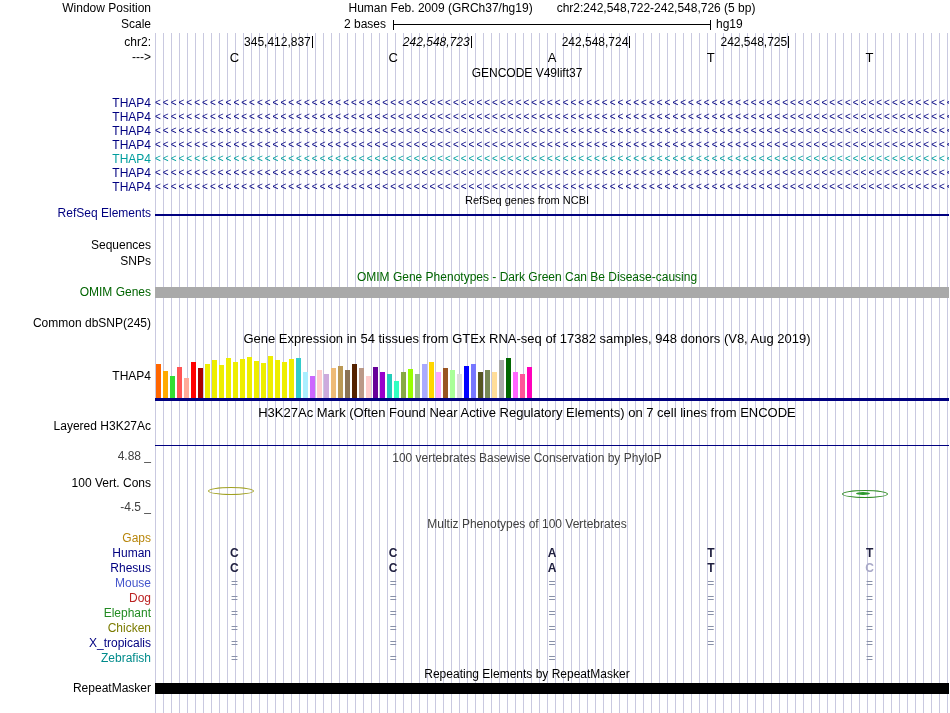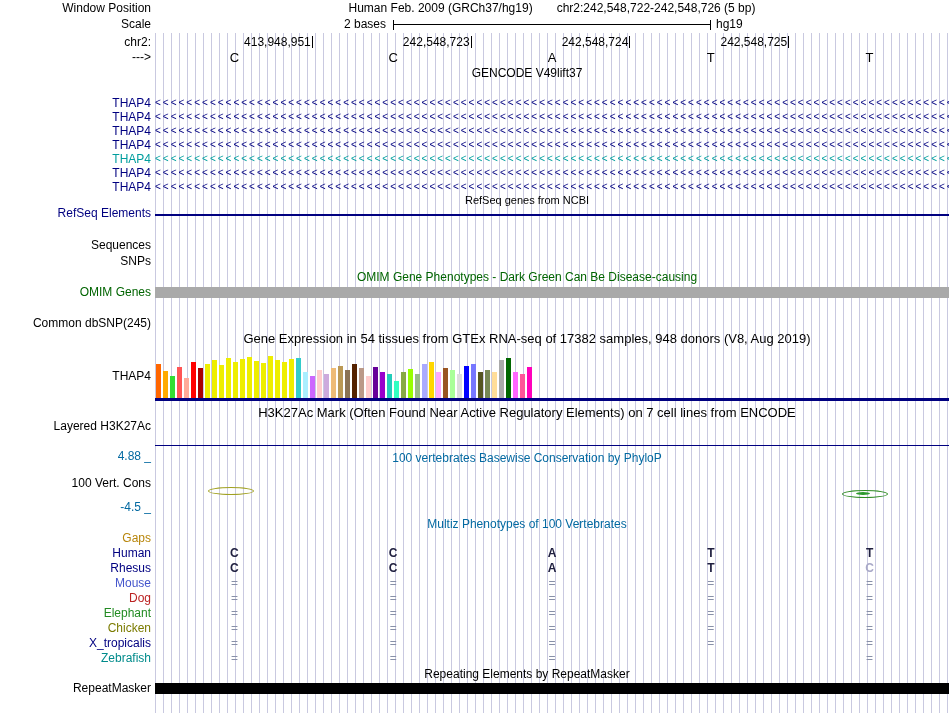--- a/index.html
+++ b/index.html
@@ -3,21 +3,21 @@
 <meta charset="utf-8">
 <style>
   body{margin:0;background:#fff;}
   #browser{position:relative;width:950px;height:713px;background:#fff;overflow:hidden;
     font-family:"Liberation Sans","DejaVu Sans",sans-serif;color:#000;}
   .track-area{position:absolute;left:155px;top:33px;width:794px;height:680px;
     background:repeating-linear-gradient(to right,#c9c9e0 0 1px,transparent 1px 8px);}
   .llabel{position:absolute;left:0;width:151px;text-align:right;font-size:12px;height:13px;line-height:13px;white-space:nowrap;}
   .navy{color:#000080;}
   .green{color:#006400;}
-  .blue{color:#0369a1;}
+  .blue{color:#404040;}
   .title{position:absolute;left:155px;width:744px;text-align:center;font-size:12px;height:13px;line-height:13px;white-space:nowrap;}
   .title.sm{font-size:11px;}
   .title.lg{font-size:13px;}
   .hdr{position:absolute;left:155px;top:2px;width:794px;display:flex;justify-content:center;gap:24px;font-size:12px;line-height:13px;}
   .rpos{position:absolute;width:128px;text-align:right;font-size:12px;height:12px;line-height:12px;
     border-right:1px solid #000;padding-right:1px;white-space:nowrap;}
   .rbase{position:absolute;width:40px;text-align:center;font-size:13px;height:13px;line-height:13px;}
   .bracket{position:absolute;height:10px;border-left:1px solid #000;border-right:1px solid #000;
     background:linear-gradient(to bottom,transparent 4px,#000 4px,#000 5px,transparent 5px);}
   .arrows{position:absolute;left:155px;width:794px;height:13px;overflow:hidden;white-space:nowrap;
@@ -134,22 +134,22 @@
   <div class="llabel blue" style="top:501px">-4.5 _</div>
   <div class="pmark" style="left:208px;top:487px;border-color:#a0a020"></div>
   <div class="pmark" style="left:842px;top:490px;border-color:#2e8b22"></div>
   <div style="position:absolute;left:856px;top:492px;width:14px;height:3px;background:#2e9b2e;border-radius:50%"></div>
 
   <div class="title blue" style="top:518px">Multiz Phenotypes of 100 Vertebrates</div>
 
   <div class="title" style="top:668px">Repeating Elements by RepeatMasker</div>
   <div class="llabel" style="top:682px">RepeatMasker</div>
   <div style="position:absolute;left:155px;top:683px;width:794px;height:11px;background:#000"></div>
-<div class="rpos" style="left: 182.8px; top: 36px;">413,948,951</div>
-    <div class="rpos" style="left: 341.6px; top: 36px;">242,548,723</div>
+<div class="rpos" style="left: 182.8px; top: 36px;">345,412,837</div>
+    <div class="rpos" style="left: 341.6px; top: 36px; font-style: italic;">242,548,723</div>
     <div class="rpos" style="left: 500.4px; top: 36px;">242,548,724</div>
     <div class="rpos" style="left: 659.2px; top: 36px;">242,548,725</div>
     <div class="rbase" style="left: 214.4px; top: 51px;">C</div>
     <div class="rbase" style="left: 373.2px; top: 51px;">C</div>
     <div class="rbase" style="left: 532px; top: 51px;">A</div>
     <div class="rbase" style="left: 690.8px; top: 51px;">T</div>
     <div class="rbase" style="left: 849.6px; top: 51px;">T</div>
     <div class="llabel" style="top: 97px; color: rgb(0, 0, 128);">THAP4</div>
     <div class="arrows" style="top: 97px; color: rgb(0, 0, 128);">&lt;&lt;&lt;&lt;&lt;&lt;&lt;&lt;&lt;&lt;&lt;&lt;&lt;&lt;&lt;&lt;&lt;&lt;&lt;&lt;&lt;&lt;&lt;&lt;&lt;&lt;&lt;&lt;&lt;&lt;&lt;&lt;&lt;&lt;&lt;&lt;&lt;&lt;&lt;&lt;&lt;&lt;&lt;&lt;&lt;&lt;&lt;&lt;&lt;&lt;&lt;&lt;&lt;&lt;&lt;&lt;&lt;&lt;&lt;&lt;&lt;&lt;&lt;&lt;&lt;&lt;&lt;&lt;&lt;&lt;&lt;&lt;&lt;&lt;&lt;&lt;&lt;&lt;&lt;&lt;&lt;&lt;&lt;&lt;&lt;&lt;&lt;&lt;&lt;&lt;&lt;&lt;&lt;&lt;&lt;&lt;&lt;&lt;&lt;&lt;&lt;&lt;&lt;&lt;&lt;&lt;&lt;&lt;&lt;&lt;&lt;&lt;&lt;&lt;&lt;&lt;&lt;&lt;&lt;&lt;</div>
     <div class="llabel" style="top: 111px; color: rgb(0, 0, 128);">THAP4</div>

